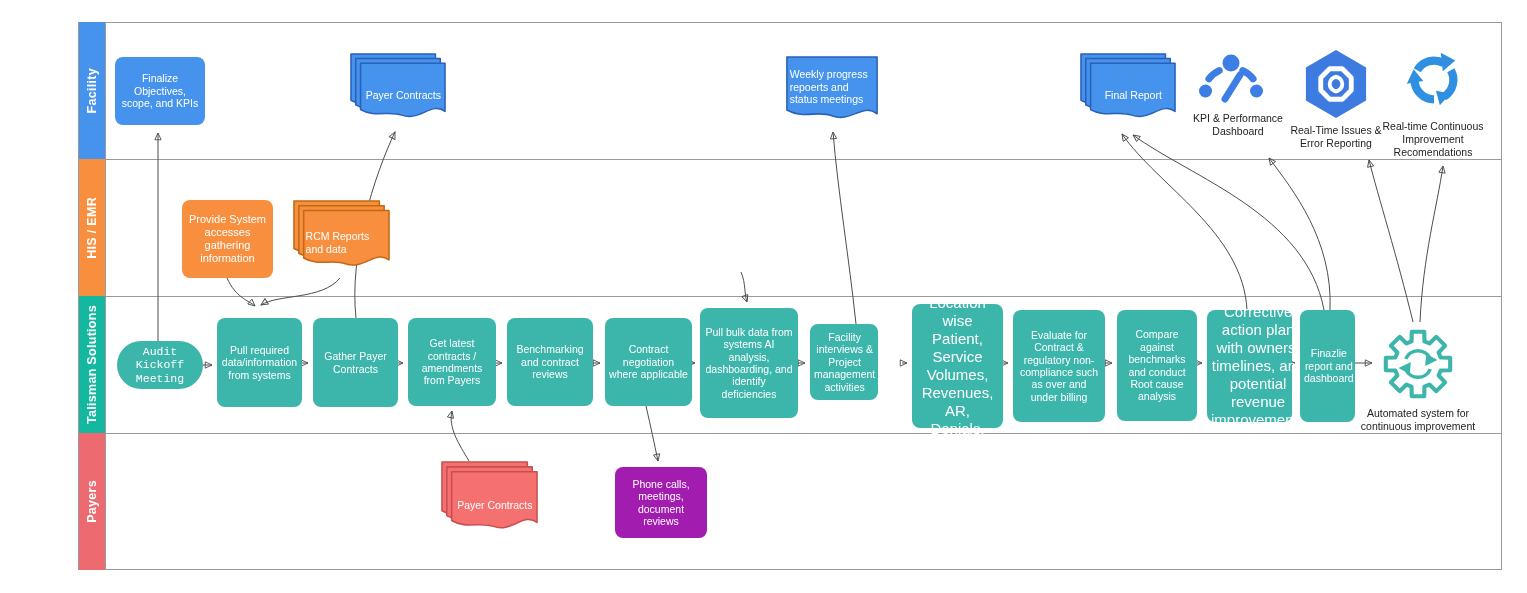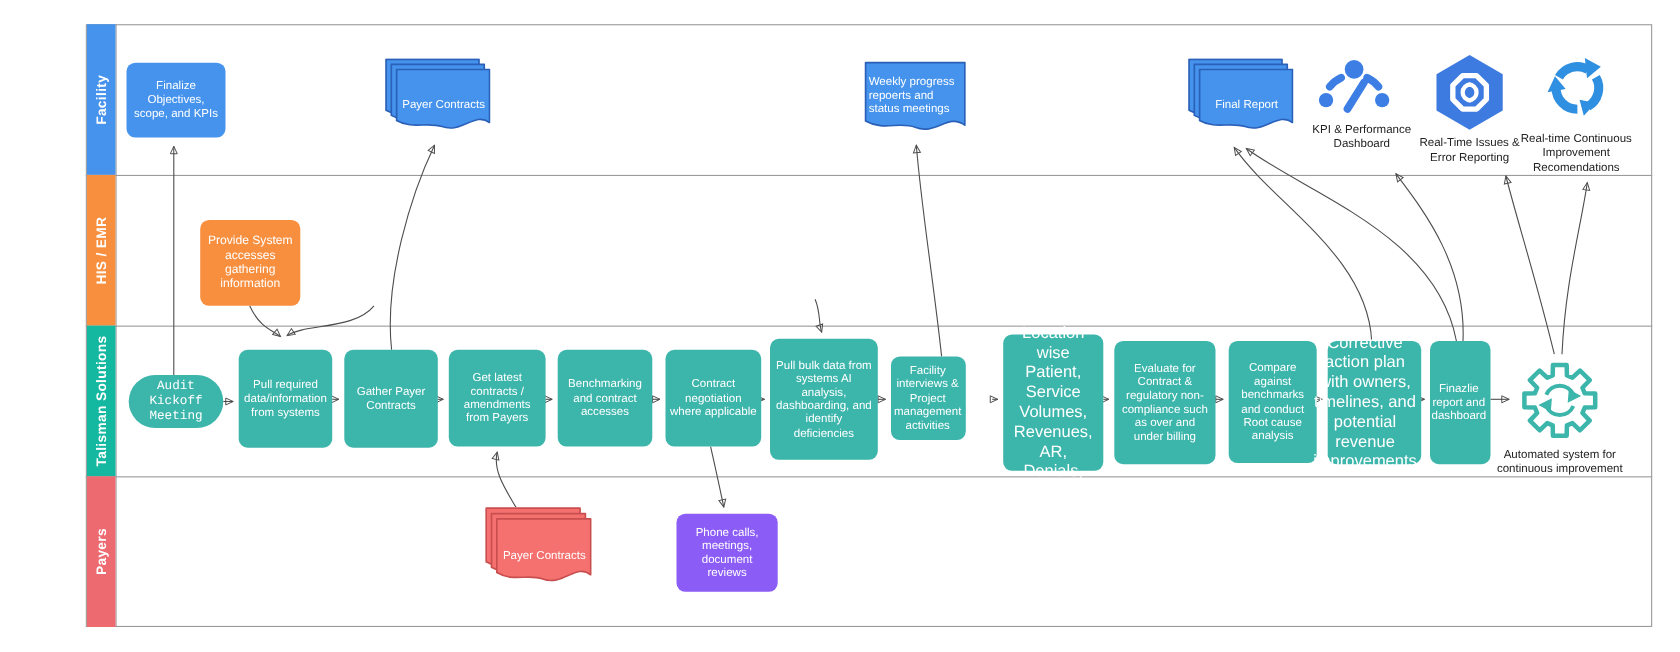--- a/index.html
+++ b/index.html
@@ -6,23 +6,23 @@
   .stage{position:relative;width:1527px;height:593px;background:#fff;
          font-family:"Liberation Sans",sans-serif;overflow:hidden;}
   .frame{position:absolute;left:78px;top:22px;width:1424px;height:548px;
          border:1px solid #9a9a9a;box-sizing:border-box;background:#fff;}
   .lane-line{position:absolute;left:78px;width:1424px;height:1px;background:#9a9a9a;}
   .strip-divider{position:absolute;left:105px;top:22px;width:1px;height:548px;background:#9a9a9a;}
   .lane-strip{position:absolute;left:79px;width:26px;display:flex;align-items:center;justify-content:center;}
   .lane-strip span{writing-mode:vertical-rl;transform:rotate(180deg);color:#fff;
                    font-weight:bold;font-size:12.5px;letter-spacing:.3px;white-space:nowrap;}
   .node{position:absolute;box-sizing:border-box;border-radius:8px;color:#fff;
-        display:flex;align-items:center;justify-content:flex-end;text-align:center;
+        display:flex;align-items:center;justify-content:flex-start;text-align:center;
         padding:3px 4px;font-size:10.5px;line-height:1.18;}
-  .blue{background:#4593ec}.orange{background:#f78f3f}.teal{background:#3cb5ab}.red{background:#8b5cf6}
+  .blue{background:#4593ec}.orange{background:#f78f3f}.teal{background:#3cb5ab}.red{background:#a21caf}
   .stadium{border-radius:26px;font-size:11.5px;font-family:Liberation Mono, monospace;}
   .small{font-size:15px;line-height:1.2;}
   .shape{position:absolute;}
   .shape svg{position:absolute;inset:0;width:100%;height:100%;}
   .doc-label{position:absolute;left:13%;top:16%;right:2%;bottom:6%;display:flex;
              align-items:center;justify-content:center;text-align:left;color:#fff;
              font-size:10.5px;line-height:1.2;}
   .doc-label.single{left:5%;top:4%;right:5%;bottom:18%;}
   .cyl-label{position:absolute;left:4%;top:28%;right:4%;bottom:10%;display:flex;
              align-items:center;justify-content:center;color:#fff;font-size:10.5px;}
@@ -161,36 +161,46 @@
         <path d="M5,39 L12,24 L22,36 Z"></path>
       </g>
     </svg>
   </div>
   <div class="caption" style="left:1374px;top:120px;width:118px">Real-time Continuous Improvement Recomendations</div>
 
   <div class="node orange" style="left:182px;top:200px;width:91px;height:78px;font-size:11px">
     <span>Provide System accesses gathering information</span>
     </div>
 
+  <div class="shape" style="left:293px;top:200px;width:97px;height:78px">
+    <svg viewBox="0 0 100 82" preserveAspectRatio="none">
+      <g fill="#f78f3f" stroke="#c16a14" stroke-width="1.6" stroke-linejoin="round">
+        <path d="M1,1 H89 V53 C75,42 63,64 44,57 C30,52 16,60 1,51 Z"></path>
+        <path d="M6,6 H94 V58 C80,47 68,69 49,62 C35,57 21,65 6,56 Z"></path>
+        <path d="M11,11 H99 V63 C85,52 73,74 54,67 C40,62 26,70 11,61 Z"></path>
+      </g>
+    </svg>
+    <div class="doc-label">RCM Reports and data</div>
+  </div>
 
 
   <div class="node teal stadium" style="left:117px;top:341px;width:86px;height:48px">
     <span>Audit Kickoff Meeting</span>
     </div>
   <div class="node teal" style="left:217px;top:318px;width:85px;height:89px">
     <span>Pull required data/information from systems</span>
     </div>
   <div class="node teal" style="left:313px;top:318px;width:85px;height:89px">
     <span>Gather Payer Contracts</span>
     </div>
   <div class="node teal" style="left:408px;top:318px;width:88px;height:88px">
     <span>Get latest contracts / amendments from Payers</span>
     </div>
   <div class="node teal" style="left:507px;top:318px;width:86px;height:88px">
-    <span>Benchmarking and contract accesses</span>
+    <span>Benchmarking and contract reviews</span>
     </div>
   <div class="node teal" style="left:605px;top:318px;width:87px;height:88px">
     <span>Contract negotiation where applicable</span>
     </div>
   <div class="node teal" style="left:700px;top:308px;width:98px;height:110px">
     <span>Pull bulk data from systems AI analysis, dashboarding, and identify deficiencies</span>
     </div>
   <div class="node teal" style="left:810px;top:324px;width:68px;height:76px">
     <span>Facility interviews &amp; Project management activities</span>
     </div>

